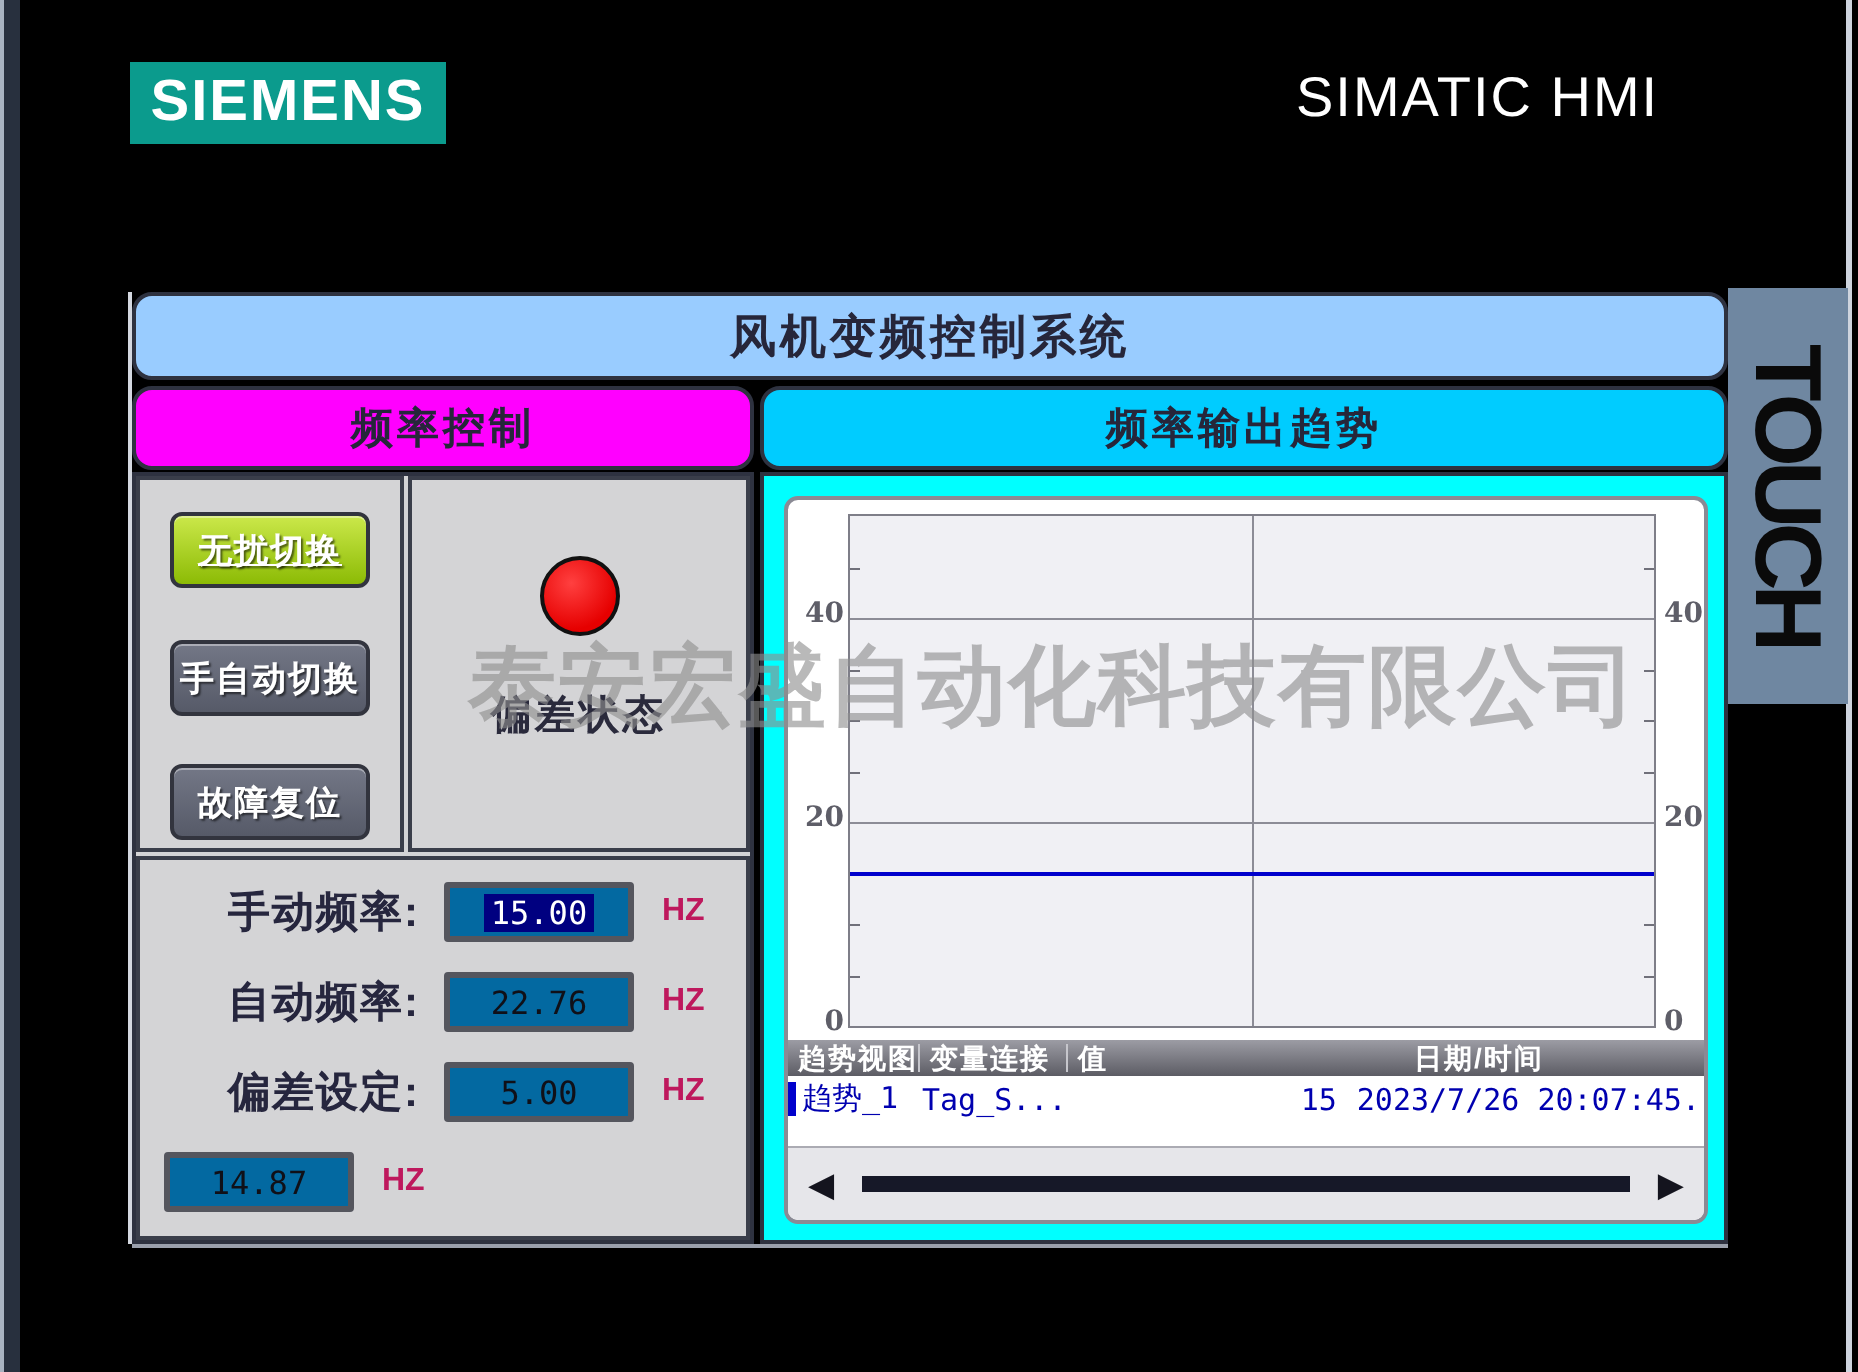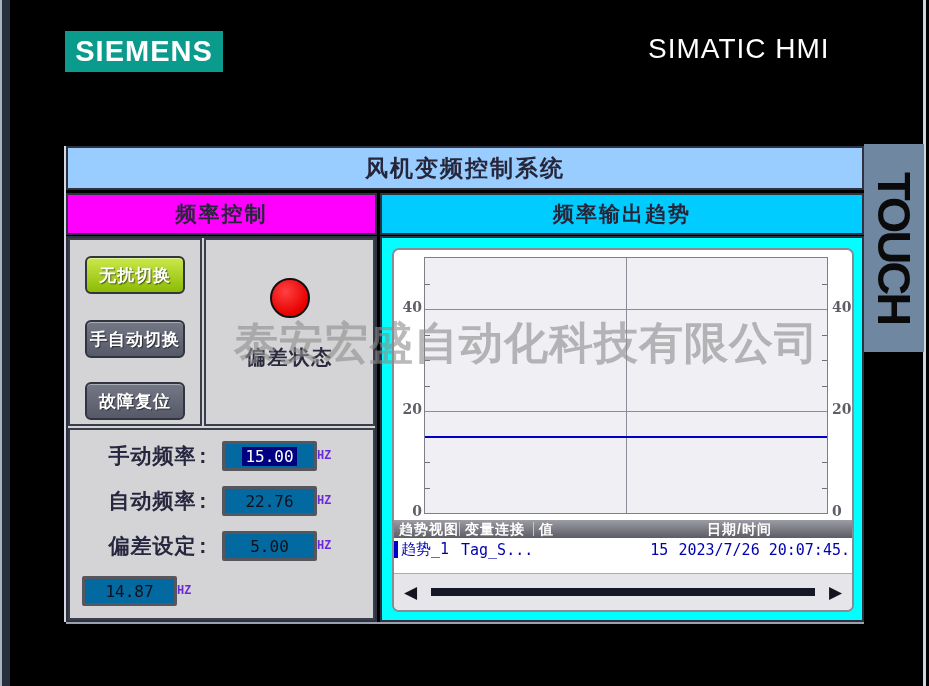--- a/index.html
+++ b/index.html
@@ -20,21 +20,21 @@
 
   
   .touch-strip { position:absolute; left:864px; top:144px; width:60px; height:208px;
     background:#6F87A1; display:flex; align-items:center; justify-content:center; }
   .touch-strip span { writing-mode:vertical-rl; color:#0A0A0A; font-weight:bold;
     font-size:47px; letter-spacing:-3px; line-height:60px; font-family:"Liberation Sans",sans-serif; }
 
   
   .panel { position:absolute; left:66px; top:146px; width:798px; height:476px;
     box-shadow:-2px 0 0 #D4D8E0, 0 2px 0 #9AA0AC; }
-  .cjk { font-family:Liberation Mono, monospace; }
+  .cjk { font-family:Liberation Sans, sans-serif;border-radius:10px; }
 
   .title-bar { position:absolute; left:0; top:0; width:798px; height:44px; background:#99CCFF;
     border:2px solid #2E3240; display:flex; align-items:center; justify-content:center;
     font-size:23px; font-weight:bold; color:#26263A; letter-spacing:2px; }
 
   .ctrl-header { position:absolute; left:0; top:47px; width:311px; height:42px; background:#FF00FF;
     border:2px solid #2E3240; display:flex; align-items:center; justify-content:center;
     font-size:21px; font-weight:bold; color:#26263A; letter-spacing:2px; }
   .trend-header { position:absolute; left:314px; top:47px; width:484px; height:42px; background:#00CCFF;
     border:2px solid #2E3240; display:flex; align-items:center; justify-content:center;
@@ -47,37 +47,37 @@
 
   
   .box-buttons { position:absolute; left:0; top:0; width:134px; height:188px; border:2px solid #3A3E4A; }
   .box-ind { position:absolute; left:136px; top:0; width:171px; height:188px; border:2px solid #3A3E4A; }
   .box-fields { position:absolute; left:0; top:190px; width:307px; height:192px; border:2px solid #3A3E4A; }
 
   .hmi-btn { position:absolute; left:15px; width:100px; height:38px; border-radius:6px;
     border:2px solid #32343E; color:#fff; font-weight:bold; font-size:17px;
     display:flex; align-items:center; justify-content:center; letter-spacing:1px;
     text-shadow:1px 1px 1px rgba(0,0,0,.55); box-shadow:inset 0 1px 0 rgba(255,255,255,.4); cursor:pointer; white-space:nowrap; }
-  .btn-green { background:linear-gradient(#CBE84A,#8CBB05); }
+  .btn-green { background:linear-gradient(#CBE84A,#8CBB05);text-decoration:underline; }
   .btn-gray  { background:linear-gradient(#737786,#565A68); }
   .btn-1 { top:16px; } .btn-2 { top:80px; } .btn-3 { top:142px; }
 
   .lamp { position:absolute; left:50%; top:38px; transform:translateX(-50%); width:40px; height:40px;
     border-radius:50%; background:radial-gradient(circle at 38% 32%, #FF4040, #E60000 70%); border:2px solid #111; }
   .ind-label { position:absolute; left:0; top:104px; width:100%; text-align:center;
     font-size:20px; font-weight:bold; color:#2A2A3C; letter-spacing:2px; }
 
   .field-row { position:absolute; left:0; width:100%; height:40px; display:flex; align-items:center; }
   .fr-1 { top:6px; } .fr-2 { top:51px; } .fr-3 { top:96px; } .fr-4 { top:141px; }
   .field-label { width:140px; text-align:right; font-size:21px; font-weight:bold; color:#26263E; letter-spacing:1px; }
   .field-input { margin-left:12px; width:95px; height:30px; background:#0369a1; border:3px solid #55565E;
     border-radius:2px; display:flex; align-items:center; justify-content:center;
     font-family:"DejaVu Sans Mono", monospace; font-size:16px; color:#101018; cursor:pointer; }
   .field-input .sel { background:#000080; color:#fff; padding:0 3px; }
-  .field-unit { font-size:12px; font-weight:bold; color:#6d28d9; }
+  .field-unit { margin-left:14px; font-size:16px; font-weight:bold; color:#be185d; }
 
   
   .trend-chart { position:absolute; left:10px; top:10px; width:462px; height:364px; background:#fff;
     border:2px solid #8A8A94; border-radius:7px; }
   .trend-plot { position:absolute; left:30px; top:7px; width:404px; height:257px;
     background:#F0F0F4; border:1px solid #7E7E88; }
   .grid-h { position:absolute; left:0; right:0; height:1px; background:#8C8C96; }
   .grid-v { position:absolute; top:0; bottom:0; width:1px; background:#8C8C96; }
   .tick-l { position:absolute; left:0; width:5px; height:1px; background:#70707A; }
   .tick-r { position:absolute; right:0; width:5px; height:1px; background:#70707A; }

